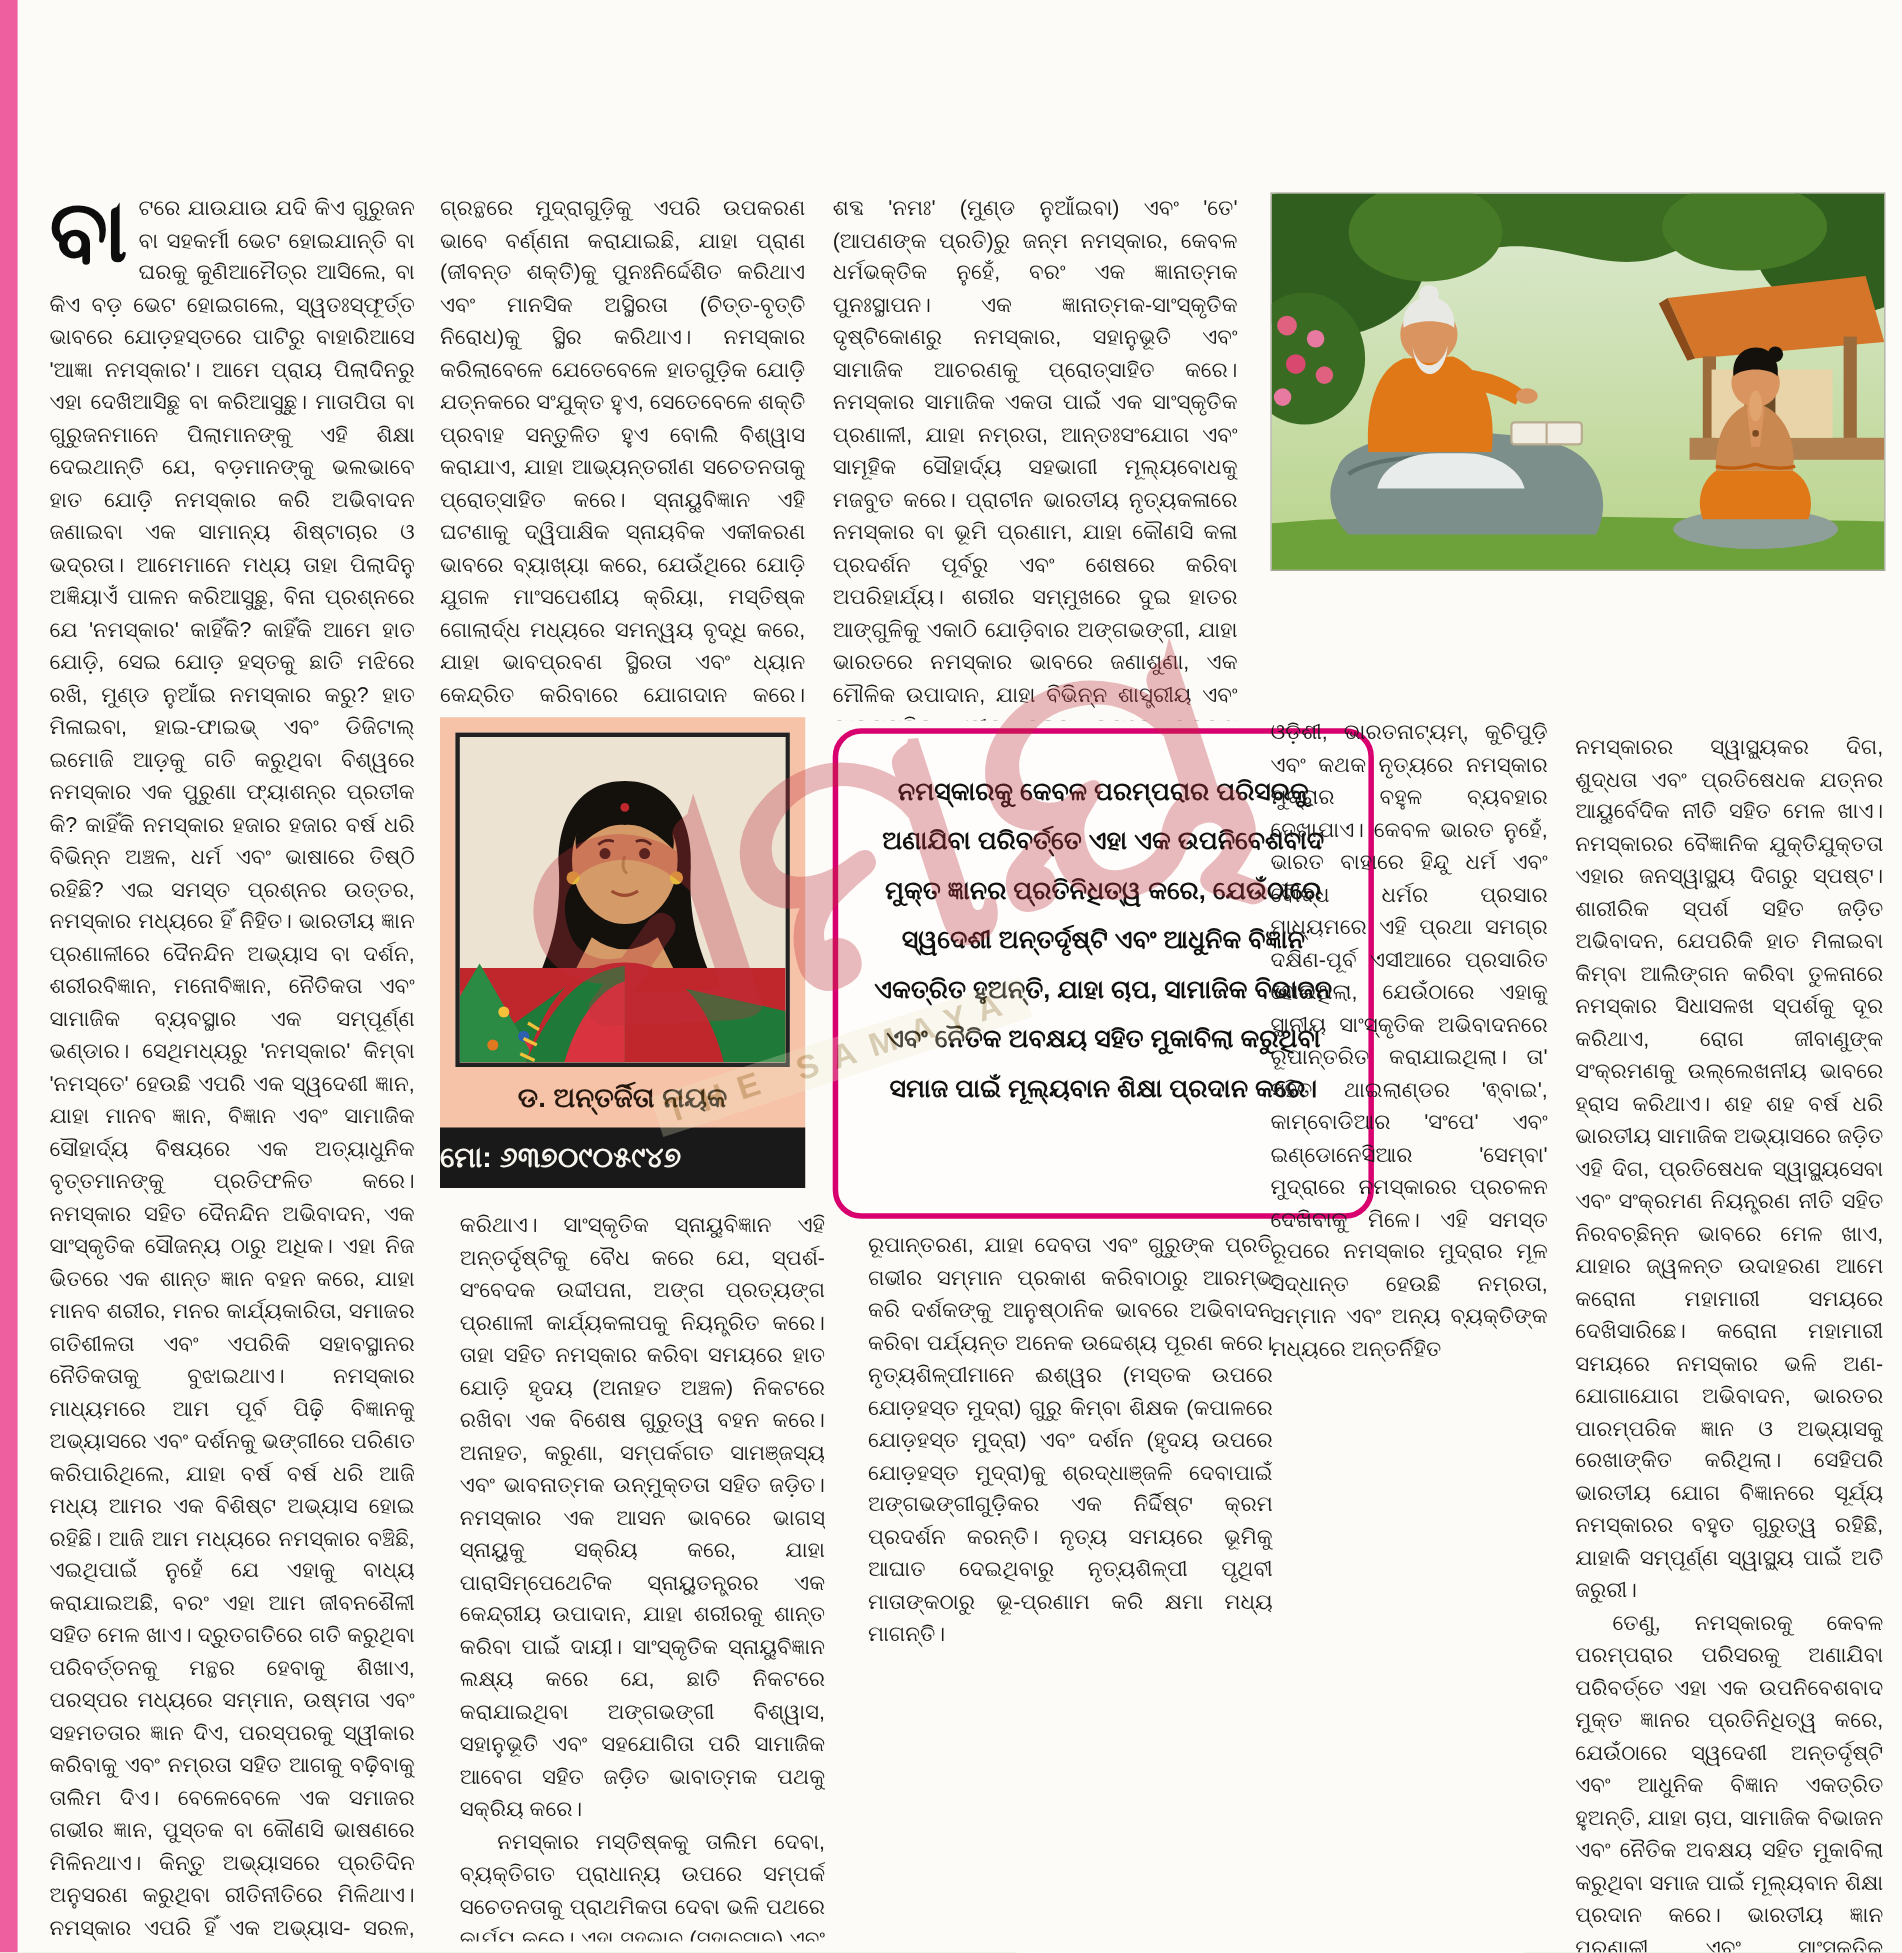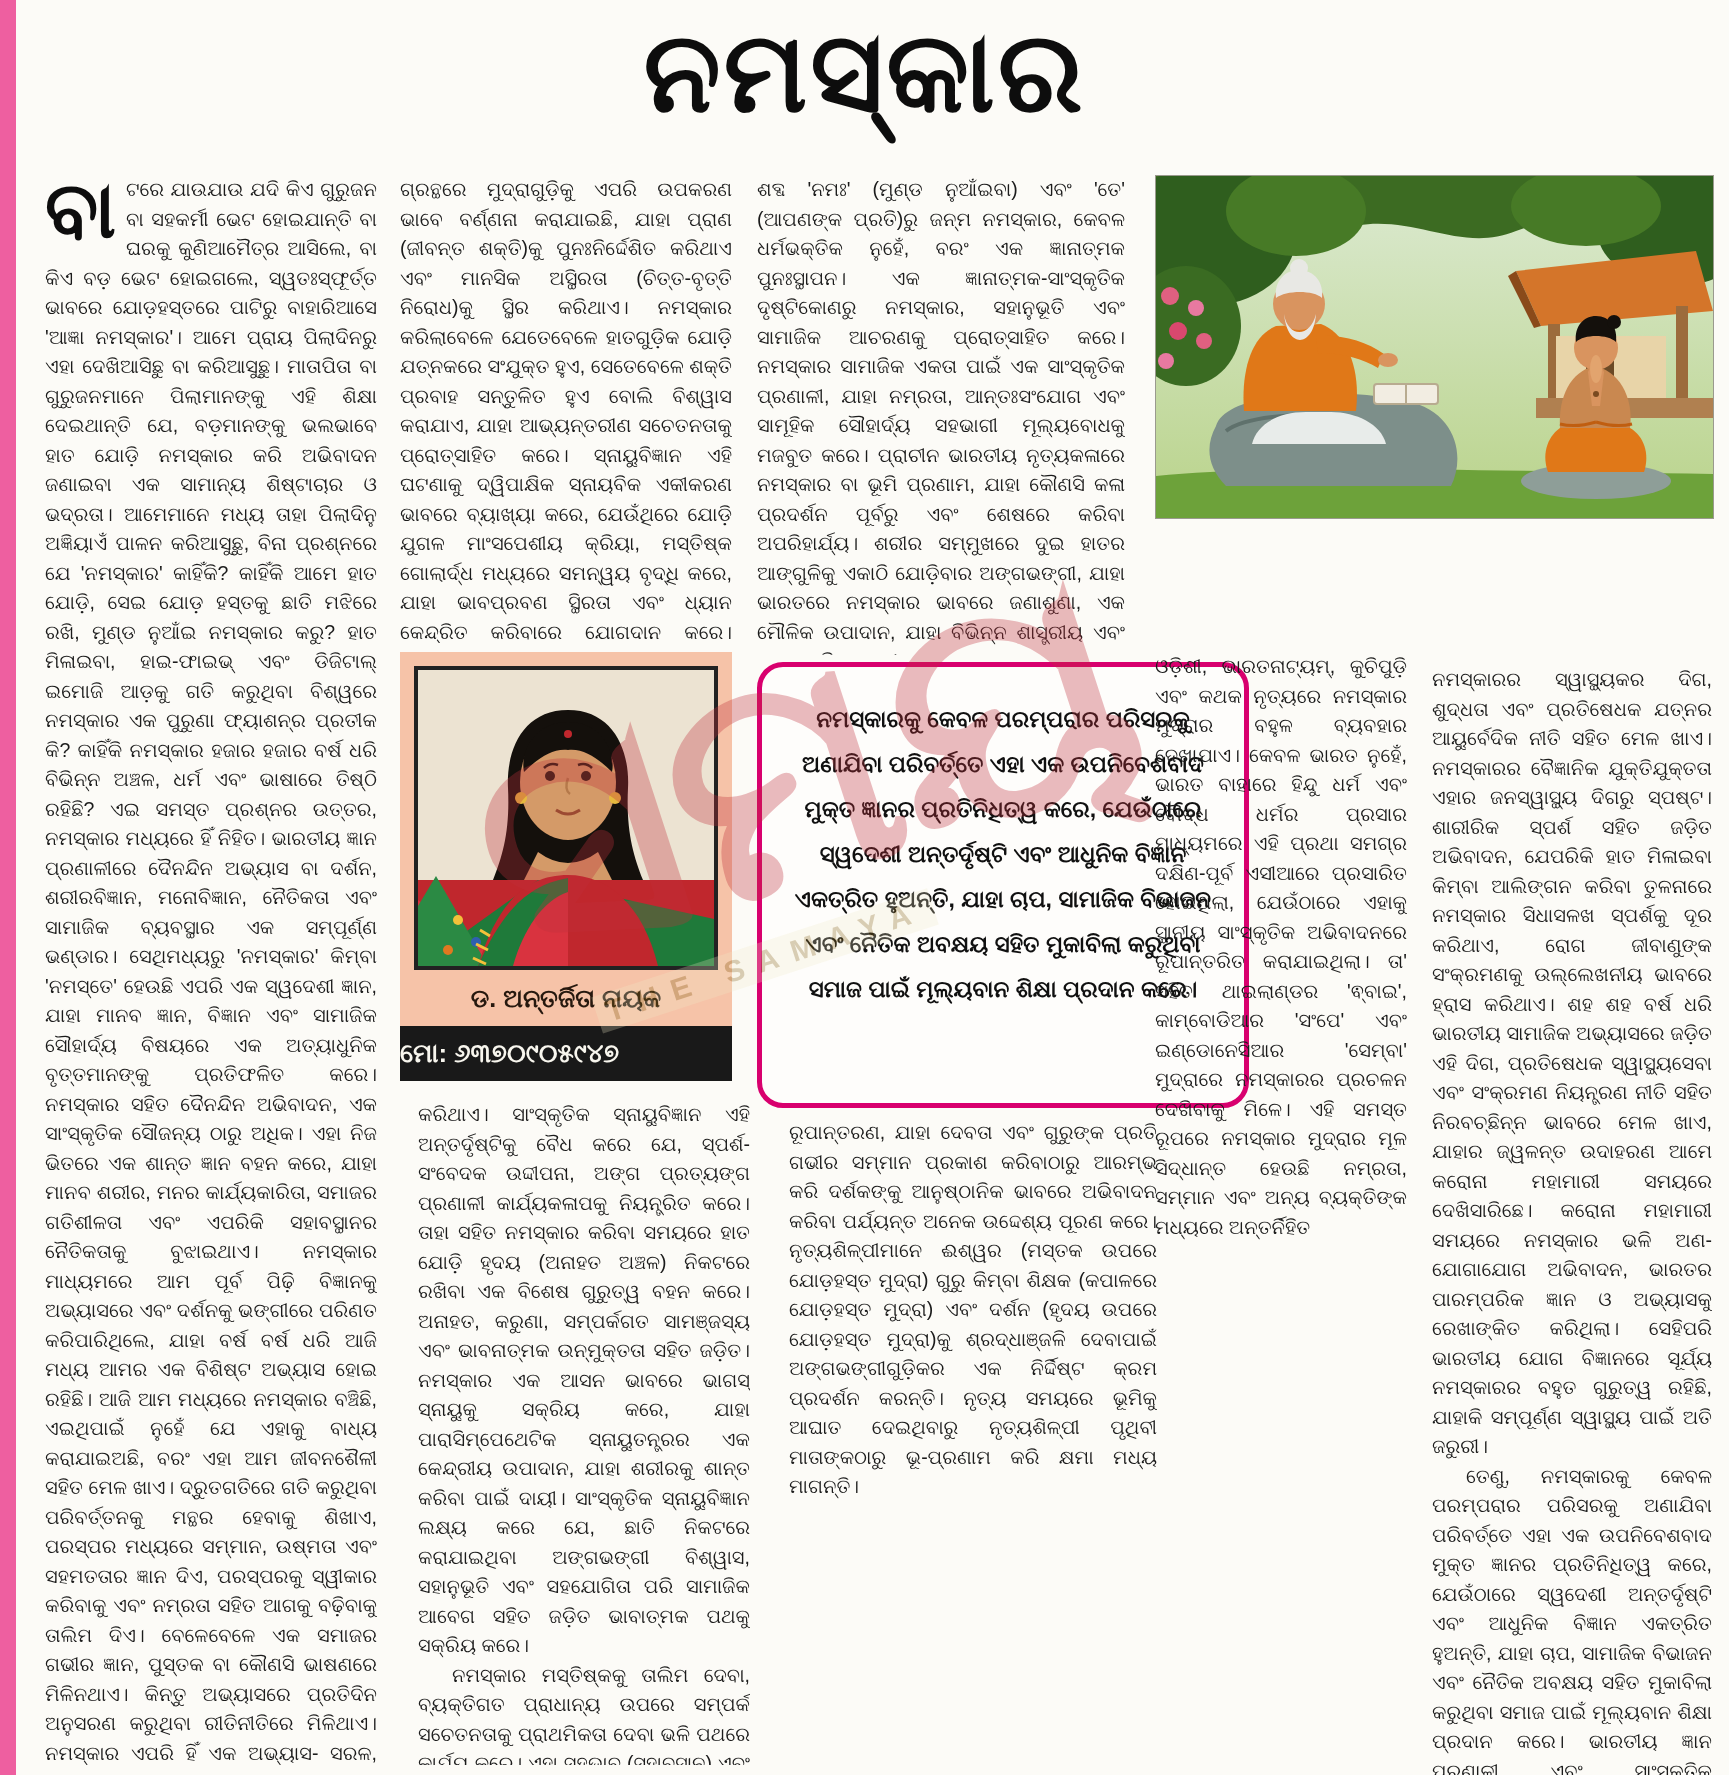--- a/index.html
+++ b/index.html
@@ -34,21 +34,20 @@
                     display:inline-block;padding:2px 10px;margin-left:60px;}
   svg{display:block;}
 </style>
 </head>
 <body>
 
 <div id="page">
 
   <div class="accent-bar"></div>
 
-  <div class="title">ନମସ୍କାର</div>
 
   <div class="coltext" style="left:45px;top:175px;width:332px;height:1590px;">
     <p class="para first"><span class="dropcap">ବା</span><span>ଟରେ ଯାଉଯାଉ ଯଦି କିଏ ଗୁରୁଜନ ବା ସହକର୍ମୀ ଭେଟ ହୋଇଯାନ୍ତି ବା ଘରକୁ କୁଣିଆମୈତ୍ର ଆସିଲେ, ବା କିଏ ବଡ଼ ଭେଟ ହୋଇଗଲେ, ସ୍ୱତଃସ୍ଫୂର୍ତ୍ତ ଭାବରେ ଯୋଡ଼ହସ୍ତରେ ପାଟିରୁ ବାହାରିଆସେ 'ଆଜ୍ଞା ନମସ୍କାର'। ଆମେ ପ୍ରାୟ ପିଲାଦିନରୁ ଏହା ଦେଖିଆସିଛୁ ବା କରିଆସୁଛୁ। ମାତାପିତା ବା ଗୁରୁଜନମାନେ ପିଲାମାନଙ୍କୁ ଏହି ଶିକ୍ଷା ଦେଇଥାନ୍ତି ଯେ, ବଡ଼ମାନଙ୍କୁ ଭଲଭାବେ ହାତ ଯୋଡ଼ି ନମସ୍କାର କରି ଅଭିବାଦନ ଜଣାଇବା ଏକ ସାମାନ୍ୟ ଶିଷ୍ଟାଚାର ଓ ଭଦ୍ରତା। ଆମେମାନେ ମଧ୍ୟ ତାହା ପିଲାଦିନୁ ଅଜ୍ଞିୟାଏଁ ପାଳନ କରିଆସୁଛୁ, ବିନା ପ୍ରଶ୍ନରେ ଯେ 'ନମସ୍କାର' କାହିଁକି? କାହିଁକି ଆମେ ହାତ ଯୋଡ଼ି, ସେଇ ଯୋଡ଼ ହସ୍ତକୁ ଛାତି ମଝିରେ ରଖି, ମୁଣ୍ଡ ନୁଆଁଇ ନମସ୍କାର କରୁ? ହାତ ମିଳାଇବା, ହାଇ-ଫାଇଭ୍ ଏବଂ ଡିଜିଟାଲ୍ ଇମୋଜି ଆଡ଼କୁ ଗତି କରୁଥିବା ବିଶ୍ୱରେ ନମସ୍କାର ଏକ ପୁରୁଣା ଫ୍ୟାଶନ୍‌ର ପ୍ରତୀକ କି? କାହିଁକି ନମସ୍କାର ହଜାର ହଜାର ବର୍ଷ ଧରି ବିଭିନ୍ନ ଅଞ୍ଚଳ, ଧର୍ମ ଏବଂ ଭାଷାରେ ତିଷ୍ଠି ରହିଛି? ଏଇ ସମସ୍ତ ପ୍ରଶ୍ନର ଉତ୍ତର, ନମସ୍କାର ମଧ୍ୟରେ ହିଁ ନିହିତ। ଭାରତୀୟ ଜ୍ଞାନ ପ୍ରଣାଳୀରେ ଦୈନନ୍ଦିନ ଅଭ୍ୟାସ ବା ଦର୍ଶନ, ଶରୀରବିଜ୍ଞାନ, ମନୋବିଜ୍ଞାନ, ନୈତିକତା ଏବଂ ସାମାଜିକ ବ୍ୟବସ୍ଥାର ଏକ ସମ୍ପୂର୍ଣ୍ଣ ଭଣ୍ଡାର। ସେଥିମଧ୍ୟରୁ 'ନମସ୍କାର' କିମ୍ବା 'ନମସ୍ତେ' ହେଉଛି ଏପରି ଏକ ସ୍ୱଦେଶୀ ଜ୍ଞାନ, ଯାହା ମାନବ ଜ୍ଞାନ, ବିଜ୍ଞାନ ଏବଂ ସାମାଜିକ ସୌହାର୍ଦ୍ୟ ବିଷୟରେ ଏକ ଅତ୍ୟାଧୁନିକ ବୃତ୍ତମାନଙ୍କୁ ପ୍ରତିଫଳିତ କରେ। ନମସ୍କାର ସହିତ ଦୈନନ୍ଦିନ ଅଭିବାଦନ, ଏକ ସାଂସ୍କୃତିକ ସୌଜନ୍ୟ ଠାରୁ ଅଧିକ। ଏହା ନିଜ ଭିତରେ ଏକ ଶାନ୍ତ ଜ୍ଞାନ ବହନ କରେ, ଯାହା ମାନବ ଶରୀର, ମନର କାର୍ଯ୍ୟକାରିତା, ସମାଜର ଗତିଶୀଳତା ଏବଂ ଏପରିକି ସହାବସ୍ଥାନର ନୈତିକତାକୁ ବୁଝାଇଥାଏ। ନମସ୍କାର ମାଧ୍ୟମରେ ଆମ ପୂର୍ବ ପିଢ଼ି ବିଜ୍ଞାନକୁ ଅଭ୍ୟାସରେ ଏବଂ ଦର୍ଶନକୁ ଭଙ୍ଗୀରେ ପରିଣତ କରିପାରିଥିଲେ, ଯାହା ବର୍ଷ ବର୍ଷ ଧରି ଆଜି ମଧ୍ୟ ଆମର ଏକ ବିଶିଷ୍ଟ ଅଭ୍ୟାସ ହୋଇ ରହିଛି। ଆଜି ଆମ ମଧ୍ୟରେ ନମସ୍କାର ବଞ୍ଚିଛି, ଏଇଥିପାଇଁ ନୁହେଁ ଯେ ଏହାକୁ ବାଧ୍ୟ କରାଯାଇଅଛି, ବରଂ ଏହା ଆମ ଜୀବନଶୈଳୀ ସହିତ ମେଳ ଖାଏ। ଦ୍ରୁତଗତିରେ ଗତି କରୁଥିବା ପରିବର୍ତ୍ତନକୁ ମନ୍ଥର ହେବାକୁ ଶିଖାଏ, ପରସ୍ପର ମଧ୍ୟରେ ସମ୍ମାନ, ଉଷ୍ମତା ଏବଂ ସହମତତାର ଜ୍ଞାନ ଦିଏ, ପରସ୍ପରକୁ ସ୍ୱୀକାର କରିବାକୁ ଏବଂ ନମ୍ରତା ସହିତ ଆଗକୁ ବଢ଼ିବାକୁ ତାଲିମ ଦିଏ। ବେଳେବେଳେ ଏକ ସମାଜର ଗଭୀର ଜ୍ଞାନ, ପୁସ୍ତକ ବା କୌଣସି ଭାଷଣରେ ମିଳିନଥାଏ। କିନ୍ତୁ ଅଭ୍ୟାସରେ ପ୍ରତିଦିନ ଅନୁସରଣ କରୁଥିବା ରୀତିନୀତିରେ ମିଳିଥାଏ। ନମସ୍କାର ଏପରି ହିଁ ଏକ ଅଭ୍ୟାସ- ସରଳ, ନିରବ ତଥାପି ଅର୍ଥପୂର୍ଣ୍ଣ।</span></p>
 
   </div>
 
   <div class="coltext" style="left:400px;top:175px;width:332px;height:468px;">
     <p class="para first">ଗ୍ରନ୍ଥରେ ମୁଦ୍ରାଗୁଡ଼ିକୁ ଏପରି ଉପକରଣ ଭାବେ ବର୍ଣ୍ଣନା କରାଯାଇଛି, ଯାହା ପ୍ରାଣ (ଜୀବନ୍ତ ଶକ୍ତି)କୁ ପୁନଃନିର୍ଦ୍ଦେଶିତ କରିଥାଏ ଏବଂ ମାନସିକ ଅସ୍ଥିରତା (ଚିତ୍ତ-ବୃତ୍ତି ନିରୋଧ)କୁ ସ୍ଥିର କରିଥାଏ। ନମସ୍କାର କରିଲାବେଳେ ଯେତେବେଳେ ହାତଗୁଡ଼ିକ ଯୋଡ଼ି ଯତ୍ନକରେ ସଂଯୁକ୍ତ ହୁଏ, ସେତେବେଳେ ଶକ୍ତି ପ୍ରବାହ ସନ୍ତୁଳିତ ହୁଏ ବୋଲି ବିଶ୍ୱାସ କରାଯାଏ, ଯାହା ଆଭ୍ୟନ୍ତରୀଣ ସଚେତନତାକୁ ପ୍ରୋତ୍ସାହିତ କରେ। ସ୍ନାୟୁବିଜ୍ଞାନ ଏହି ଘଟଣାକୁ ଦ୍ୱିପାକ୍ଷିକ ସ୍ନାୟବିକ ଏକୀକରଣ ଭାବରେ ବ୍ୟାଖ୍ୟା କରେ, ଯେଉଁଥିରେ ଯୋଡ଼ି ଯୁଗଳ ମାଂସପେଶୀୟ କ୍ରିୟା, ମସ୍ତିଷ୍କ ଗୋଲାର୍ଦ୍ଧ ମଧ୍ୟରେ ସମନ୍ୱୟ ବୃଦ୍ଧି କରେ, ଯାହା ଭାବପ୍ରବଣ ସ୍ଥିରତା ଏବଂ ଧ୍ୟାନ କେନ୍ଦ୍ରିତ କରିବାରେ ଯୋଗଦାନ କରେ। ଆୟୁର୍ବେଦ ଜ୍ଞାନବିଜ୍ଞାନ ଏହି ବୃତ୍ତମାନଙ୍କୁ ଆହୁରି ସୁଦୃଢ଼ କରିଥାଏ। ଆୟୁର୍ବେଦ ଅନୁଯାୟୀ, ଆଙ୍ଗୁଠି-ଆଙ୍ଗୁଠିର ସଂଯୋଗ ହେଉଛି ଇନ୍ଦ୍ରିୟ ପ୍ରବୋଧନା, ଯାହା ସ୍ନାୟବିକ ପରିପଥଗୁଡ଼ିକୁ ଉଦ୍ଦୀପିତ</p>
   </div>
 

